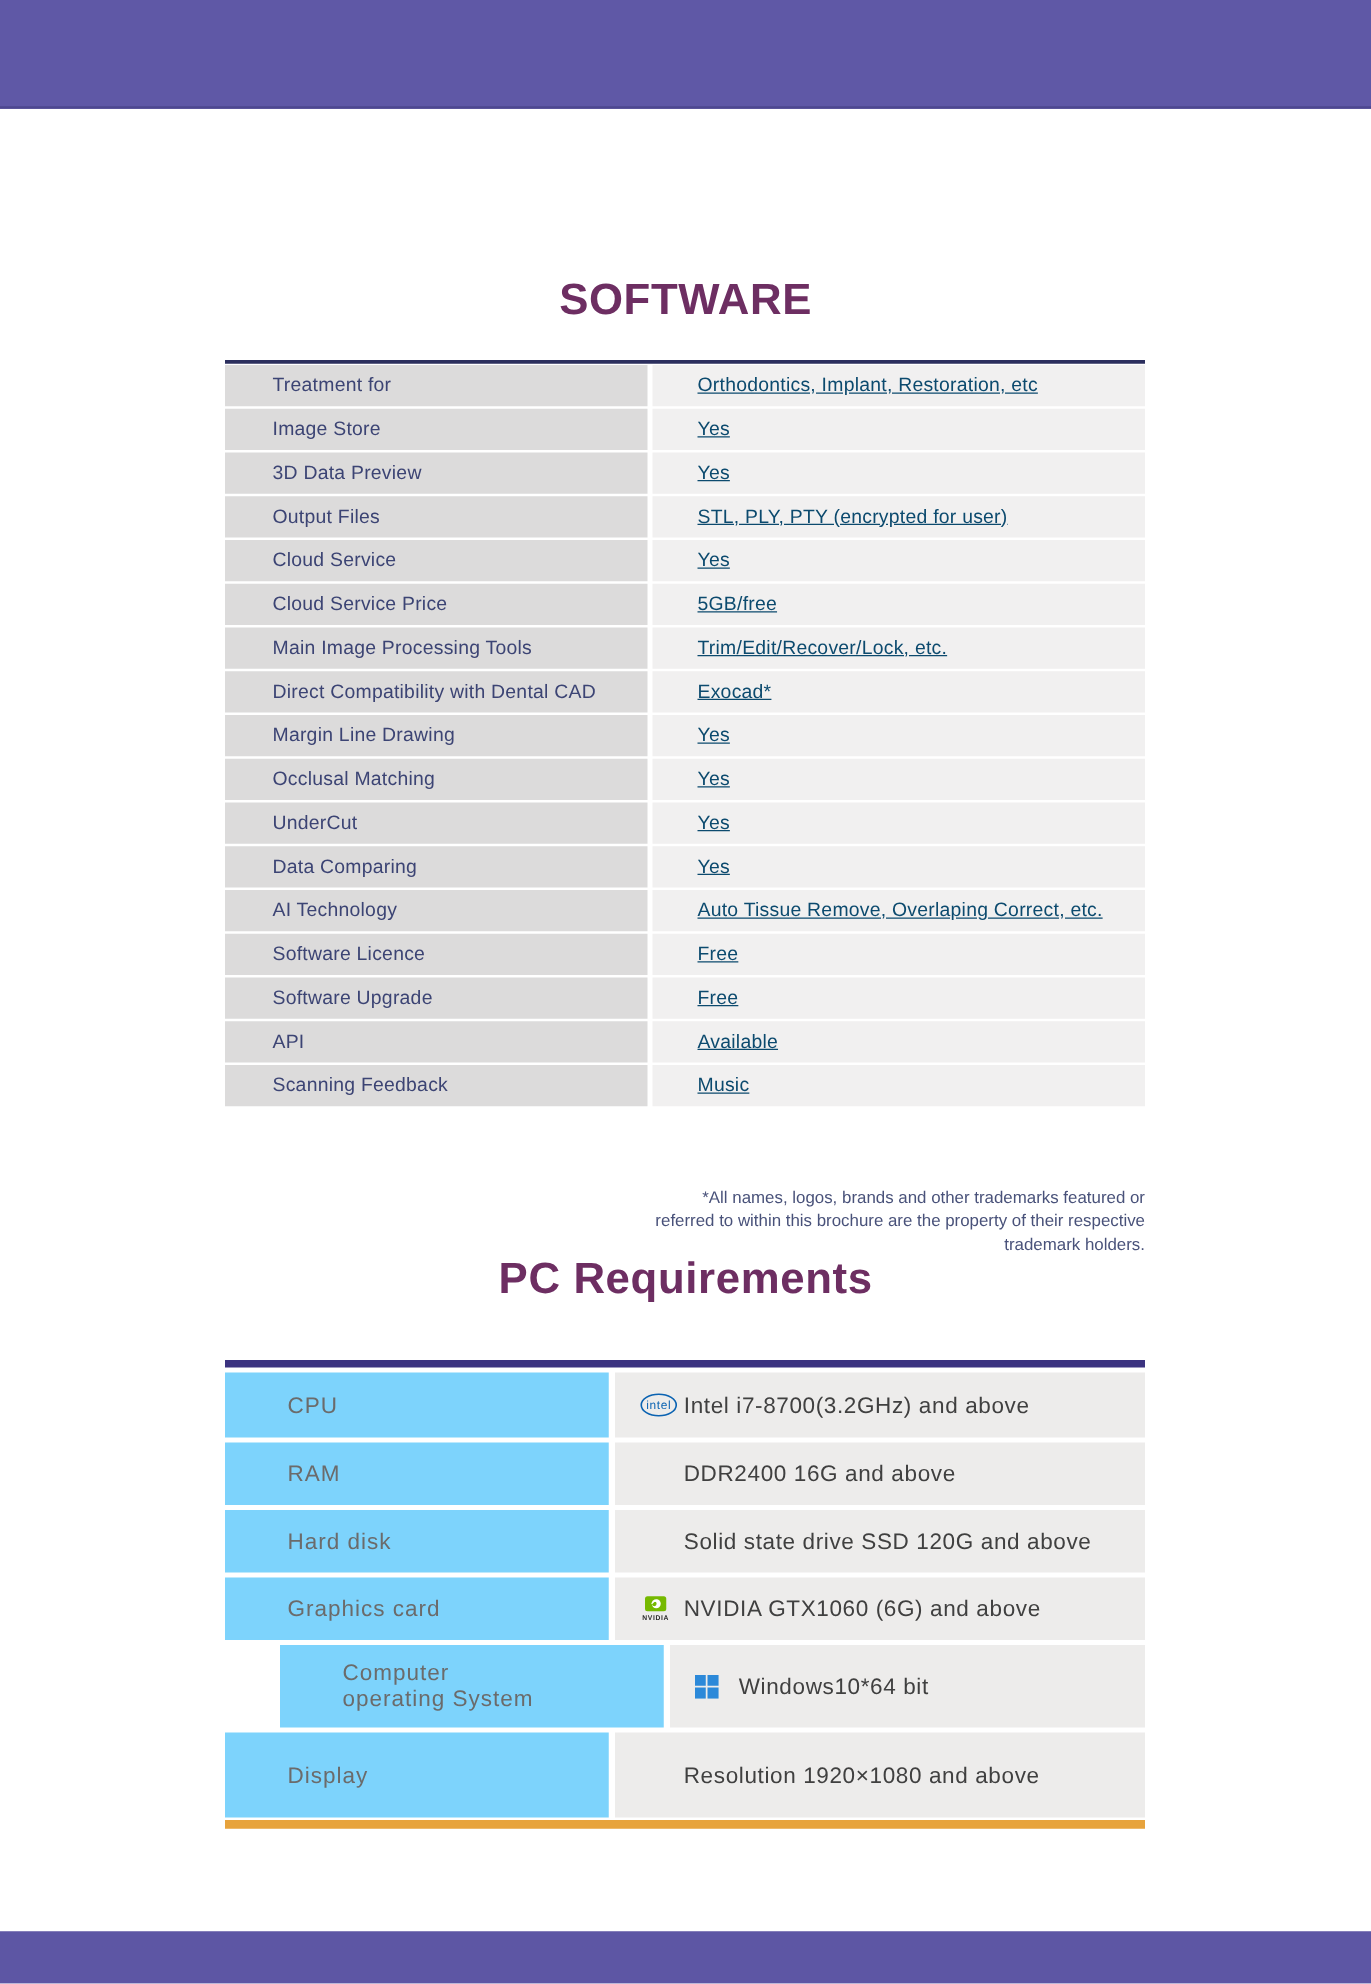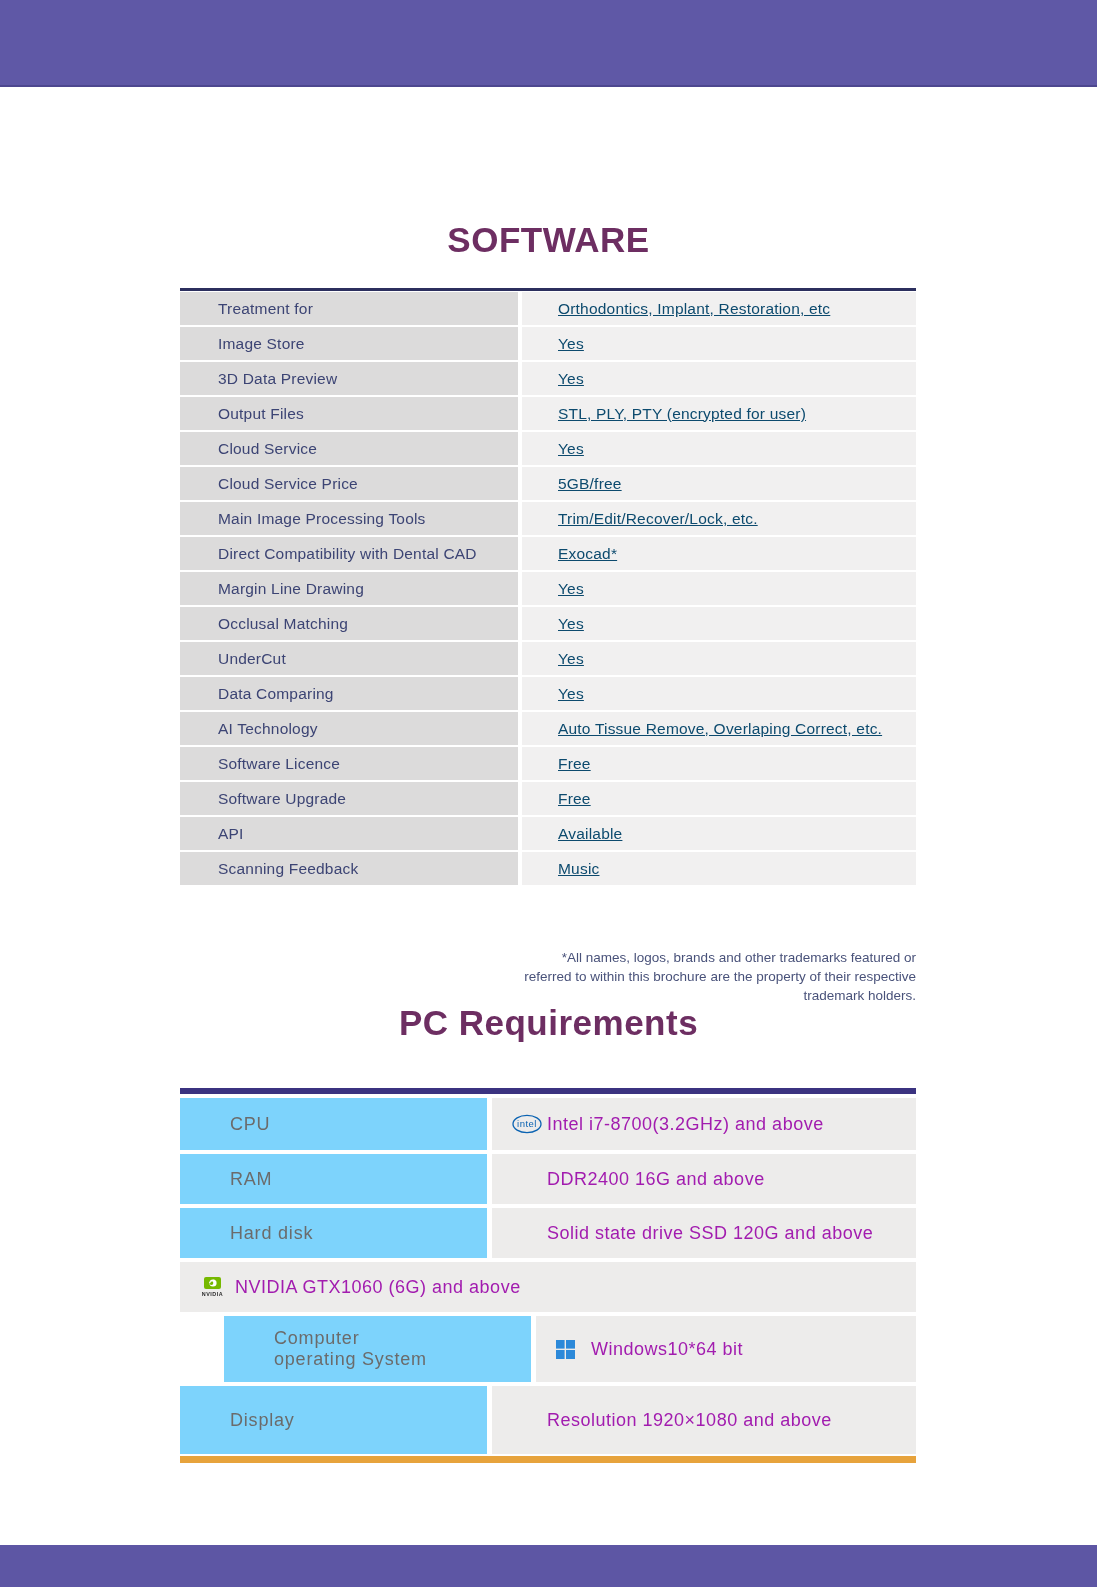--- a/index.html
+++ b/index.html
@@ -57,21 +57,21 @@
   .pc-row:first-of-type{margin-top:0;}
   .pc-label{
     width:307px;margin-right:5px;background:#7dd3fc;
     display:flex;align-items:center;
     padding-left:50px;padding-right:95px;box-sizing:border-box;
     font-size:18px;color:#6b6b6b;letter-spacing:0.8px;line-height:21px;
   }
   .pc-value{
     flex:1;background:#edeceb;
     display:flex;align-items:center;padding-left:20px;box-sizing:border-box;
-    font-size:18px;color:#a21caf;letter-spacing:0.5px;
+    font-size:18px;color:#404040;letter-spacing:0.5px;
   }
   .icon-slot{
     width:35px;flex:0 0 35px;display:flex;align-items:center;justify-content:flex-start;
   }
   .h52{height:52px;} .h50{height:50px;} .h66{height:66px;padding-left:44px;} .h68{height:68px;}
   .pc-bottomline{height:7px;background:#e7a33c;margin-top:2px;}
 </style>
 </head>
 <body>
 
@@ -188,20 +188,21 @@
 
     <div class="pc-row h50">
       <div class="pc-label">Hard disk</div>
       <div class="pc-value">
         <span class="icon-slot"></span>
         <span>Solid state drive SSD 120G and above</span>
       </div>
     </div>
 
     <div class="pc-row h50">
+      <div class="pc-label">Graphics card</div>
       <div class="pc-value">
         <span class="icon-slot">
           <svg width="24" height="22" viewBox="0 0 24 22">
             <rect x="4" y="1" width="17" height="12" rx="2" fill="#76b900"></rect>
             <circle cx="13" cy="7" r="3.6" fill="#ffffff"></circle>
             <circle cx="11.4" cy="7" r="1.9" fill="#76b900"></circle>
             <path d="M9.4 7 q2 -3.4 5.6 -2.4" fill="none" stroke="#ffffff" stroke-width="1.1"></path>
             <text x="12.5" y="20" text-anchor="middle" font-size="5.4" font-weight="bold" fill="#2b2b2b" font-family="Liberation Sans, sans-serif">NVIDIA</text>
           </svg>
         </span>

